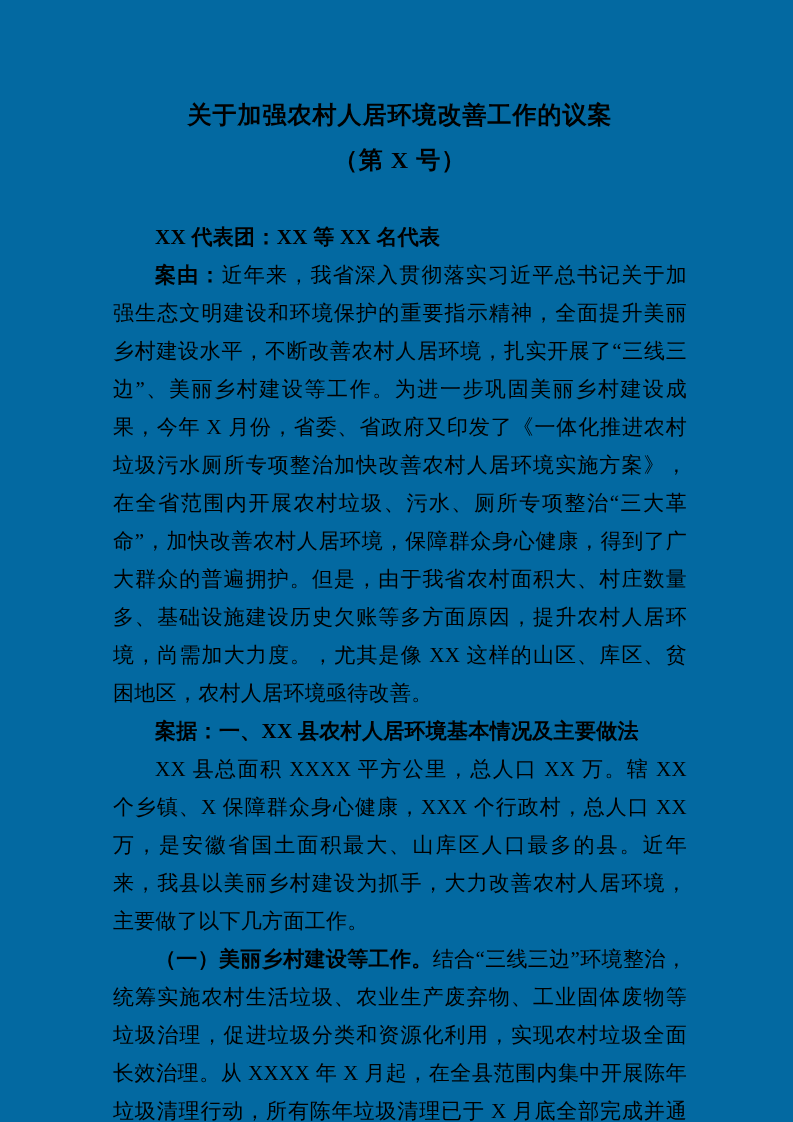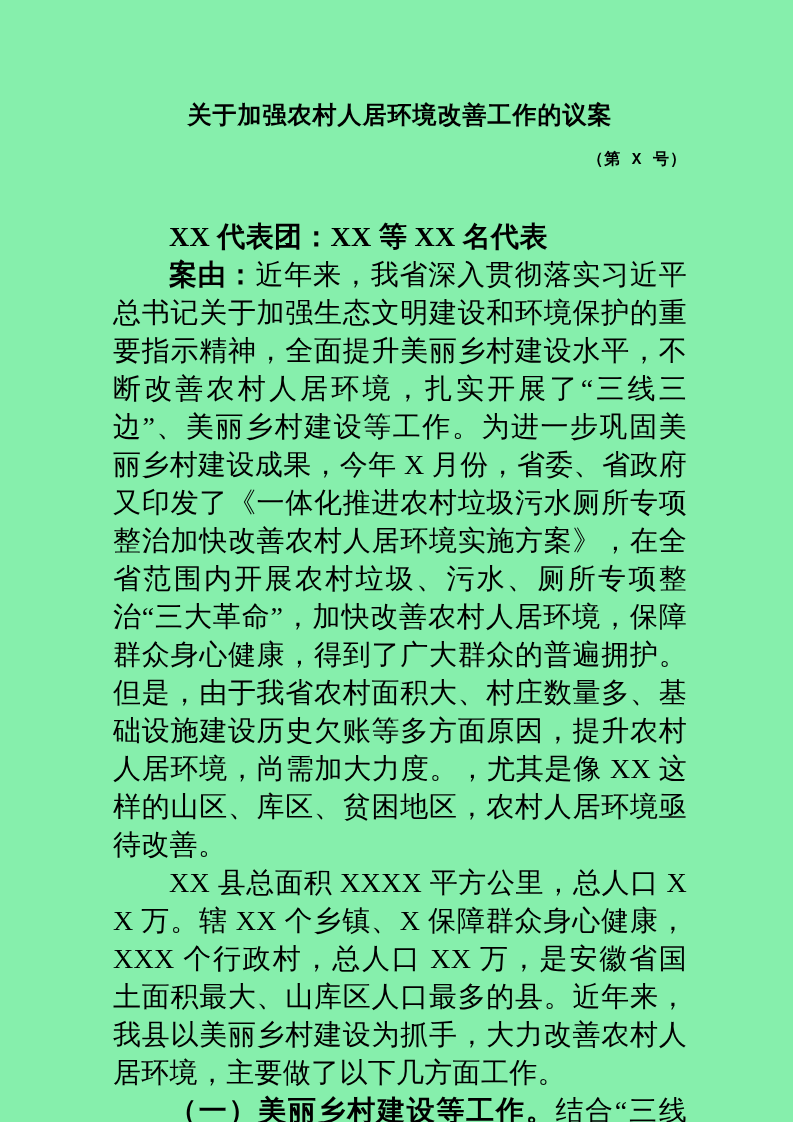--- a/index.html
+++ b/index.html
@@ -5,47 +5,46 @@
   html, body {
     margin: 0;
     padding: 0;
     background: #ffffff;
   }
   .page {
     position: relative;
     width: 793px;
     height: 1122px;
     margin: 0 auto;
-    background: #86efac;
+    background: #0369a1;
     box-sizing: border-box;
     padding: 92px 106px 0 113px;
     overflow: hidden;
     color: #000000;
     font-family: "Liberation Serif", "DejaVu Serif", serif;
   }
   .doc-title {
     margin: 0;
     font-size: 24px;
     font-weight: bold;
     line-height: 46px;
     text-align: center;
     letter-spacing: 1px;
   }
   .doc-subtitle {
     margin: 0 0 36px 0;
-    font-size: 16px;
+    font-size: 24px;
     font-weight: bold;
     line-height: 44px;
-    text-align: right;
+    text-align: center;
     letter-spacing: 1px;
-    font-family: Liberation Mono, monospace;
   }
   .para {
     margin: 0;
-    font-size: 28px;
+    font-size: 21px;
     line-height: 38px;
     text-align: justify;
     text-indent: 2em;
     letter-spacing: 0.3px;
     word-break: break-all;
   }
   .bold {
     font-weight: bold;
   }
 </style>
@@ -55,18 +54,19 @@
 <div class="page">
 
   <h1 class="doc-title">关于加强农村人居环境改善工作的议案</h1>
 
   <h2 class="doc-subtitle">（第 X 号）</h2>
 
   <p class="para"><span class="bold">XX 代表团：XX 等 XX 名代表</span></p>
 
   <p class="para"><span class="bold">案由：</span><span>近年来，我省深入贯彻落实习近平总书记关于加强生态文明建设和环境保护的重要指示精神，全面提升美丽乡村建设水平，不断改善农村人居环境，扎实开展了“三线三边”、美丽乡村建设等工作。为进一步巩固美丽乡村建设成果，今年 X 月份，省委、省政府又印发了《一体化推进农村垃圾污水厕所专项整治加快改善农村人居环境实施方案》，在全省范围内开展农村垃圾、污水、厕所专项整治“三大革命”，加快改善农村人居环境，保障群众身心健康，得到了广大群众的普遍拥护。但是，由于我省农村面积大、村庄数量多、基础设施建设历史欠账等多方面原因，提升农村人居环境，尚需加大力度。，尤其是像 XX 这样的山区、库区、贫困地区，农村人居环境亟待改善。</span></p>
 
+  <p class="para"><span class="bold">案据：一、XX 县农村人居环境基本情况及主要做法</span></p>
 
   <p class="para"><span>XX 县总面积 XXXX 平方公里，总人口 XX 万。辖 XX 个乡镇、X 保障群众身心健康，XXX 个行政村，总人口 XX 万，是安徽省国土面积最大、山库区人口最多的县。近年来，我县以美丽乡村建设为抓手，大力改善农村人居环境，主要做了以下几方面工作。</span></p>
 
   <p class="para"><span class="bold">（一）美丽乡村建设等工作。</span><span>结合“三线三边”环境整治，统筹实施农村生活垃圾、农业生产废弃物、工业固体废物等垃圾治理，促进垃圾分类和资源化利用，实现农村垃圾全面长效治理。从 XXXX 年 X 月起，在全县范围内集中开展陈年垃圾清理行动，所有陈年垃圾清理已于 X 月底全部完成并通过省市验收。完善农村生活垃圾处理</span></p>
 
 </div>
 
 </body></html>

